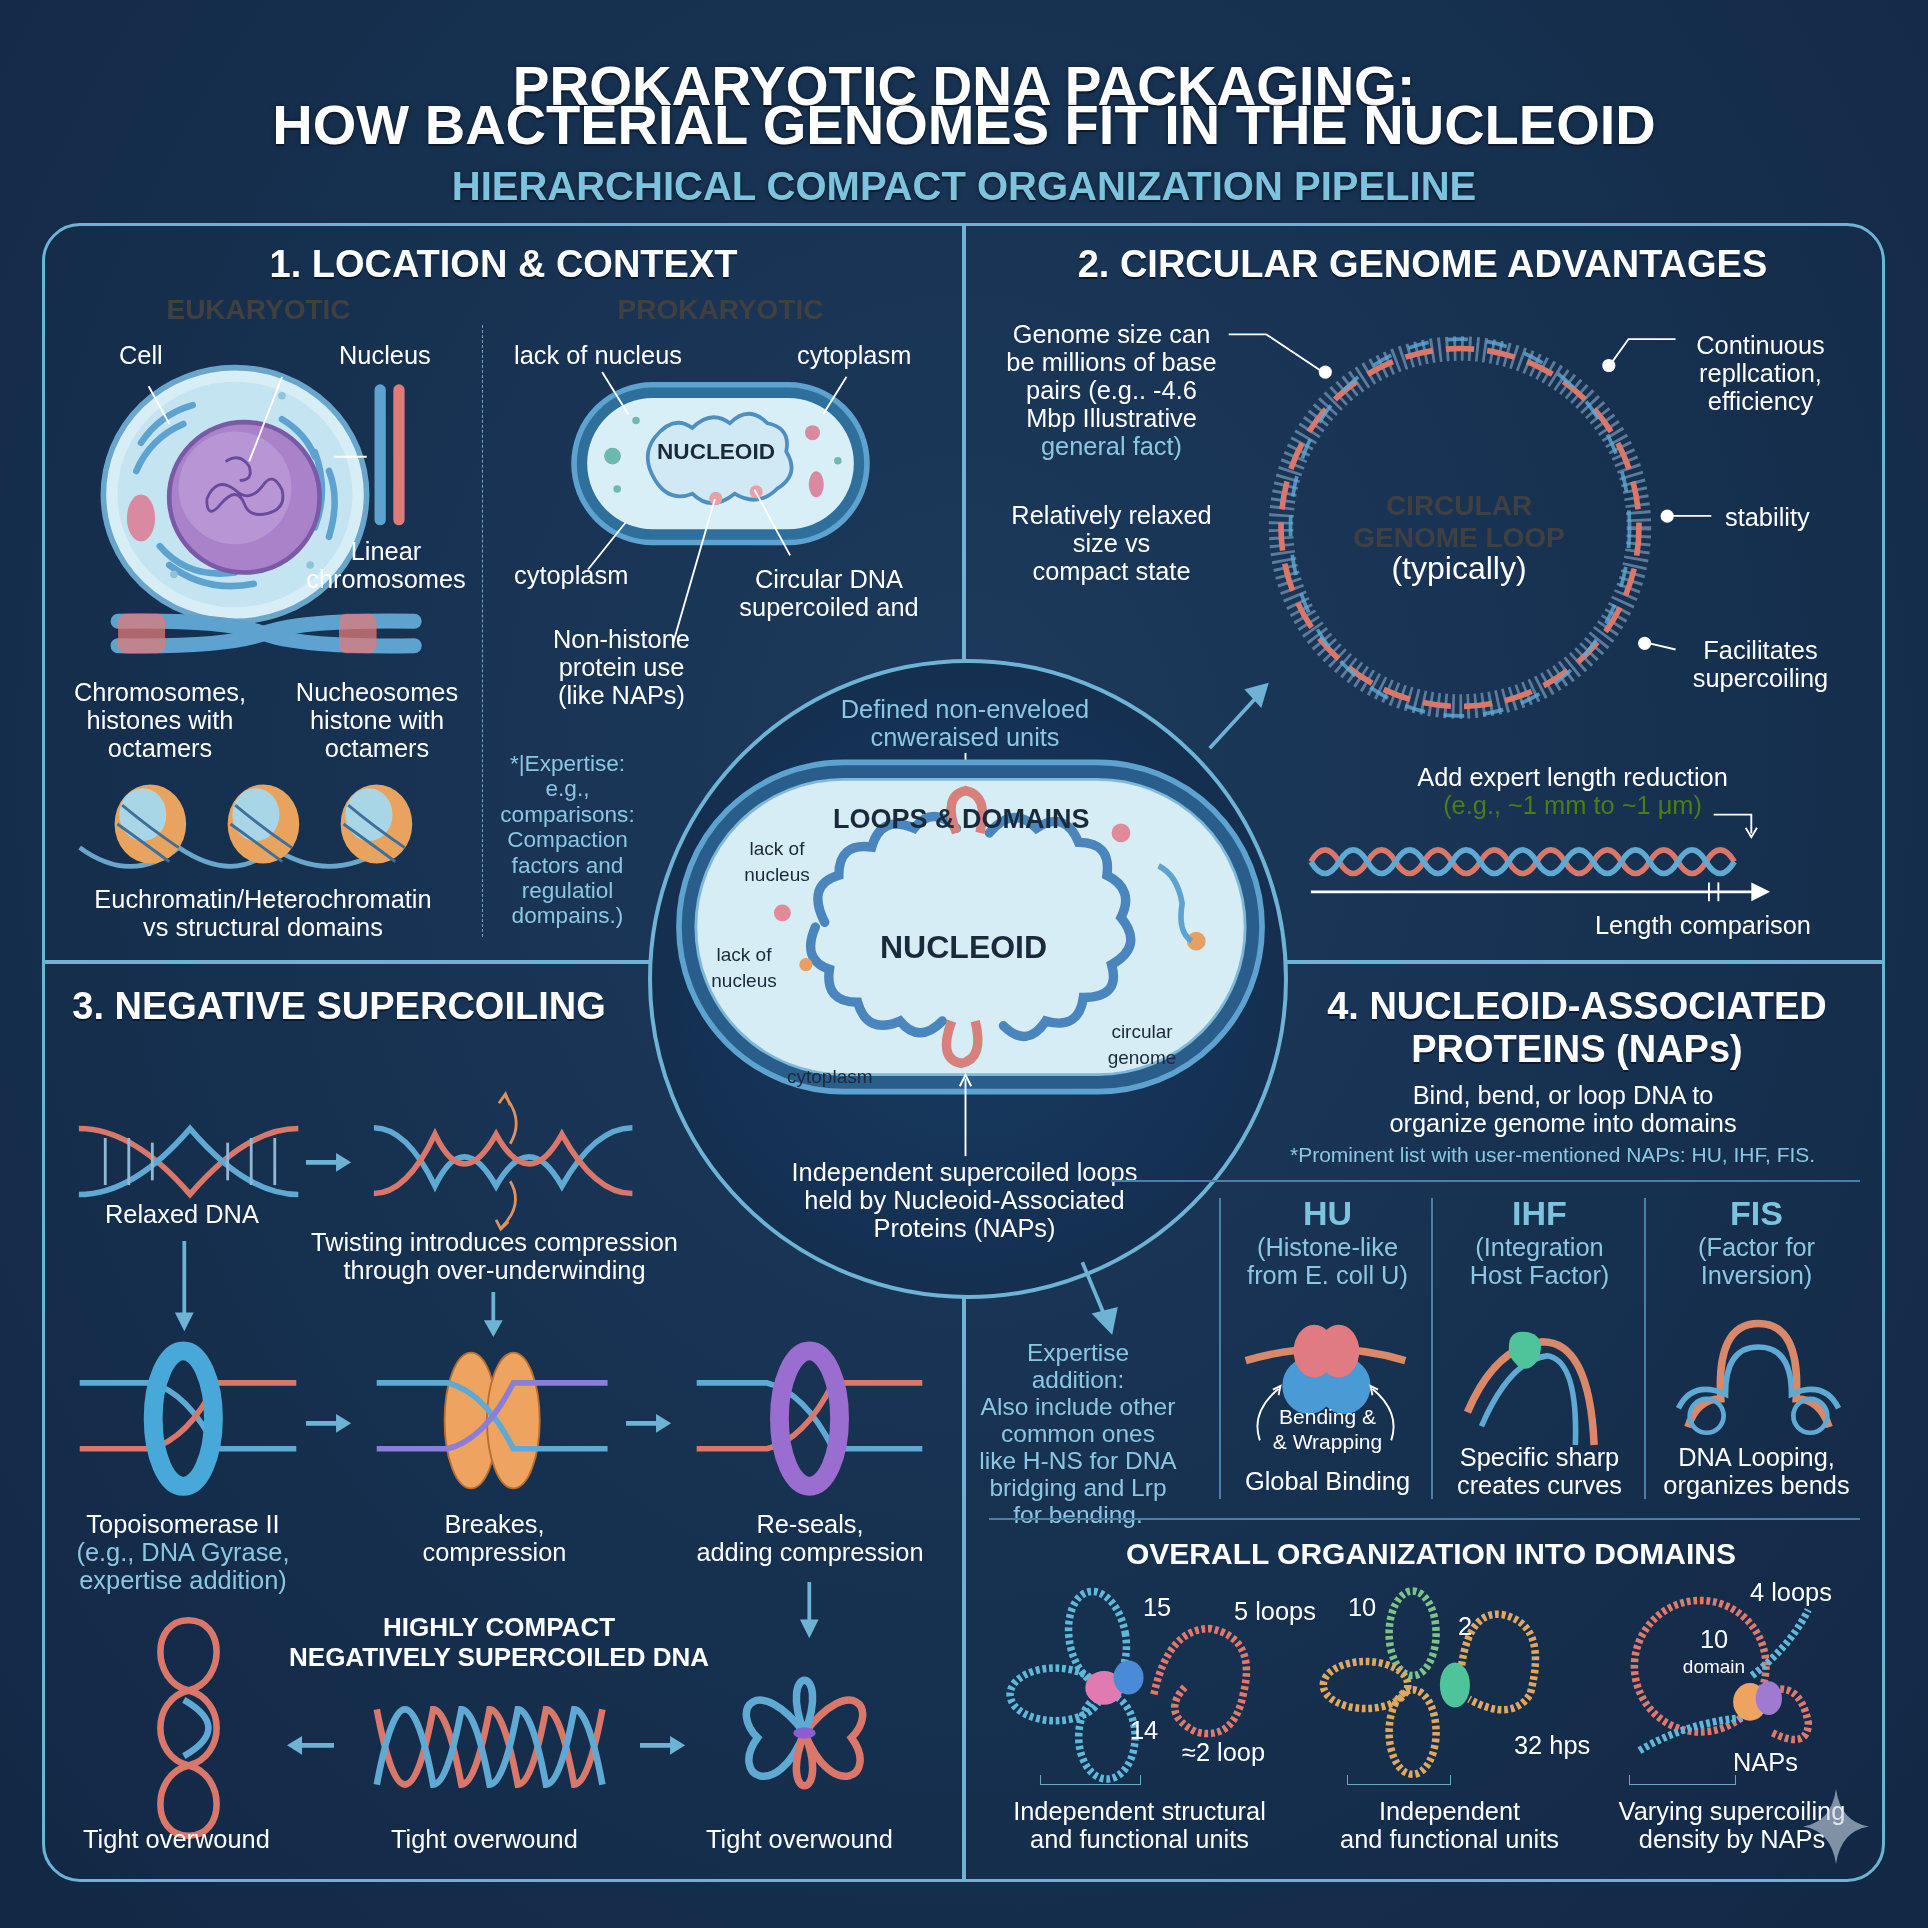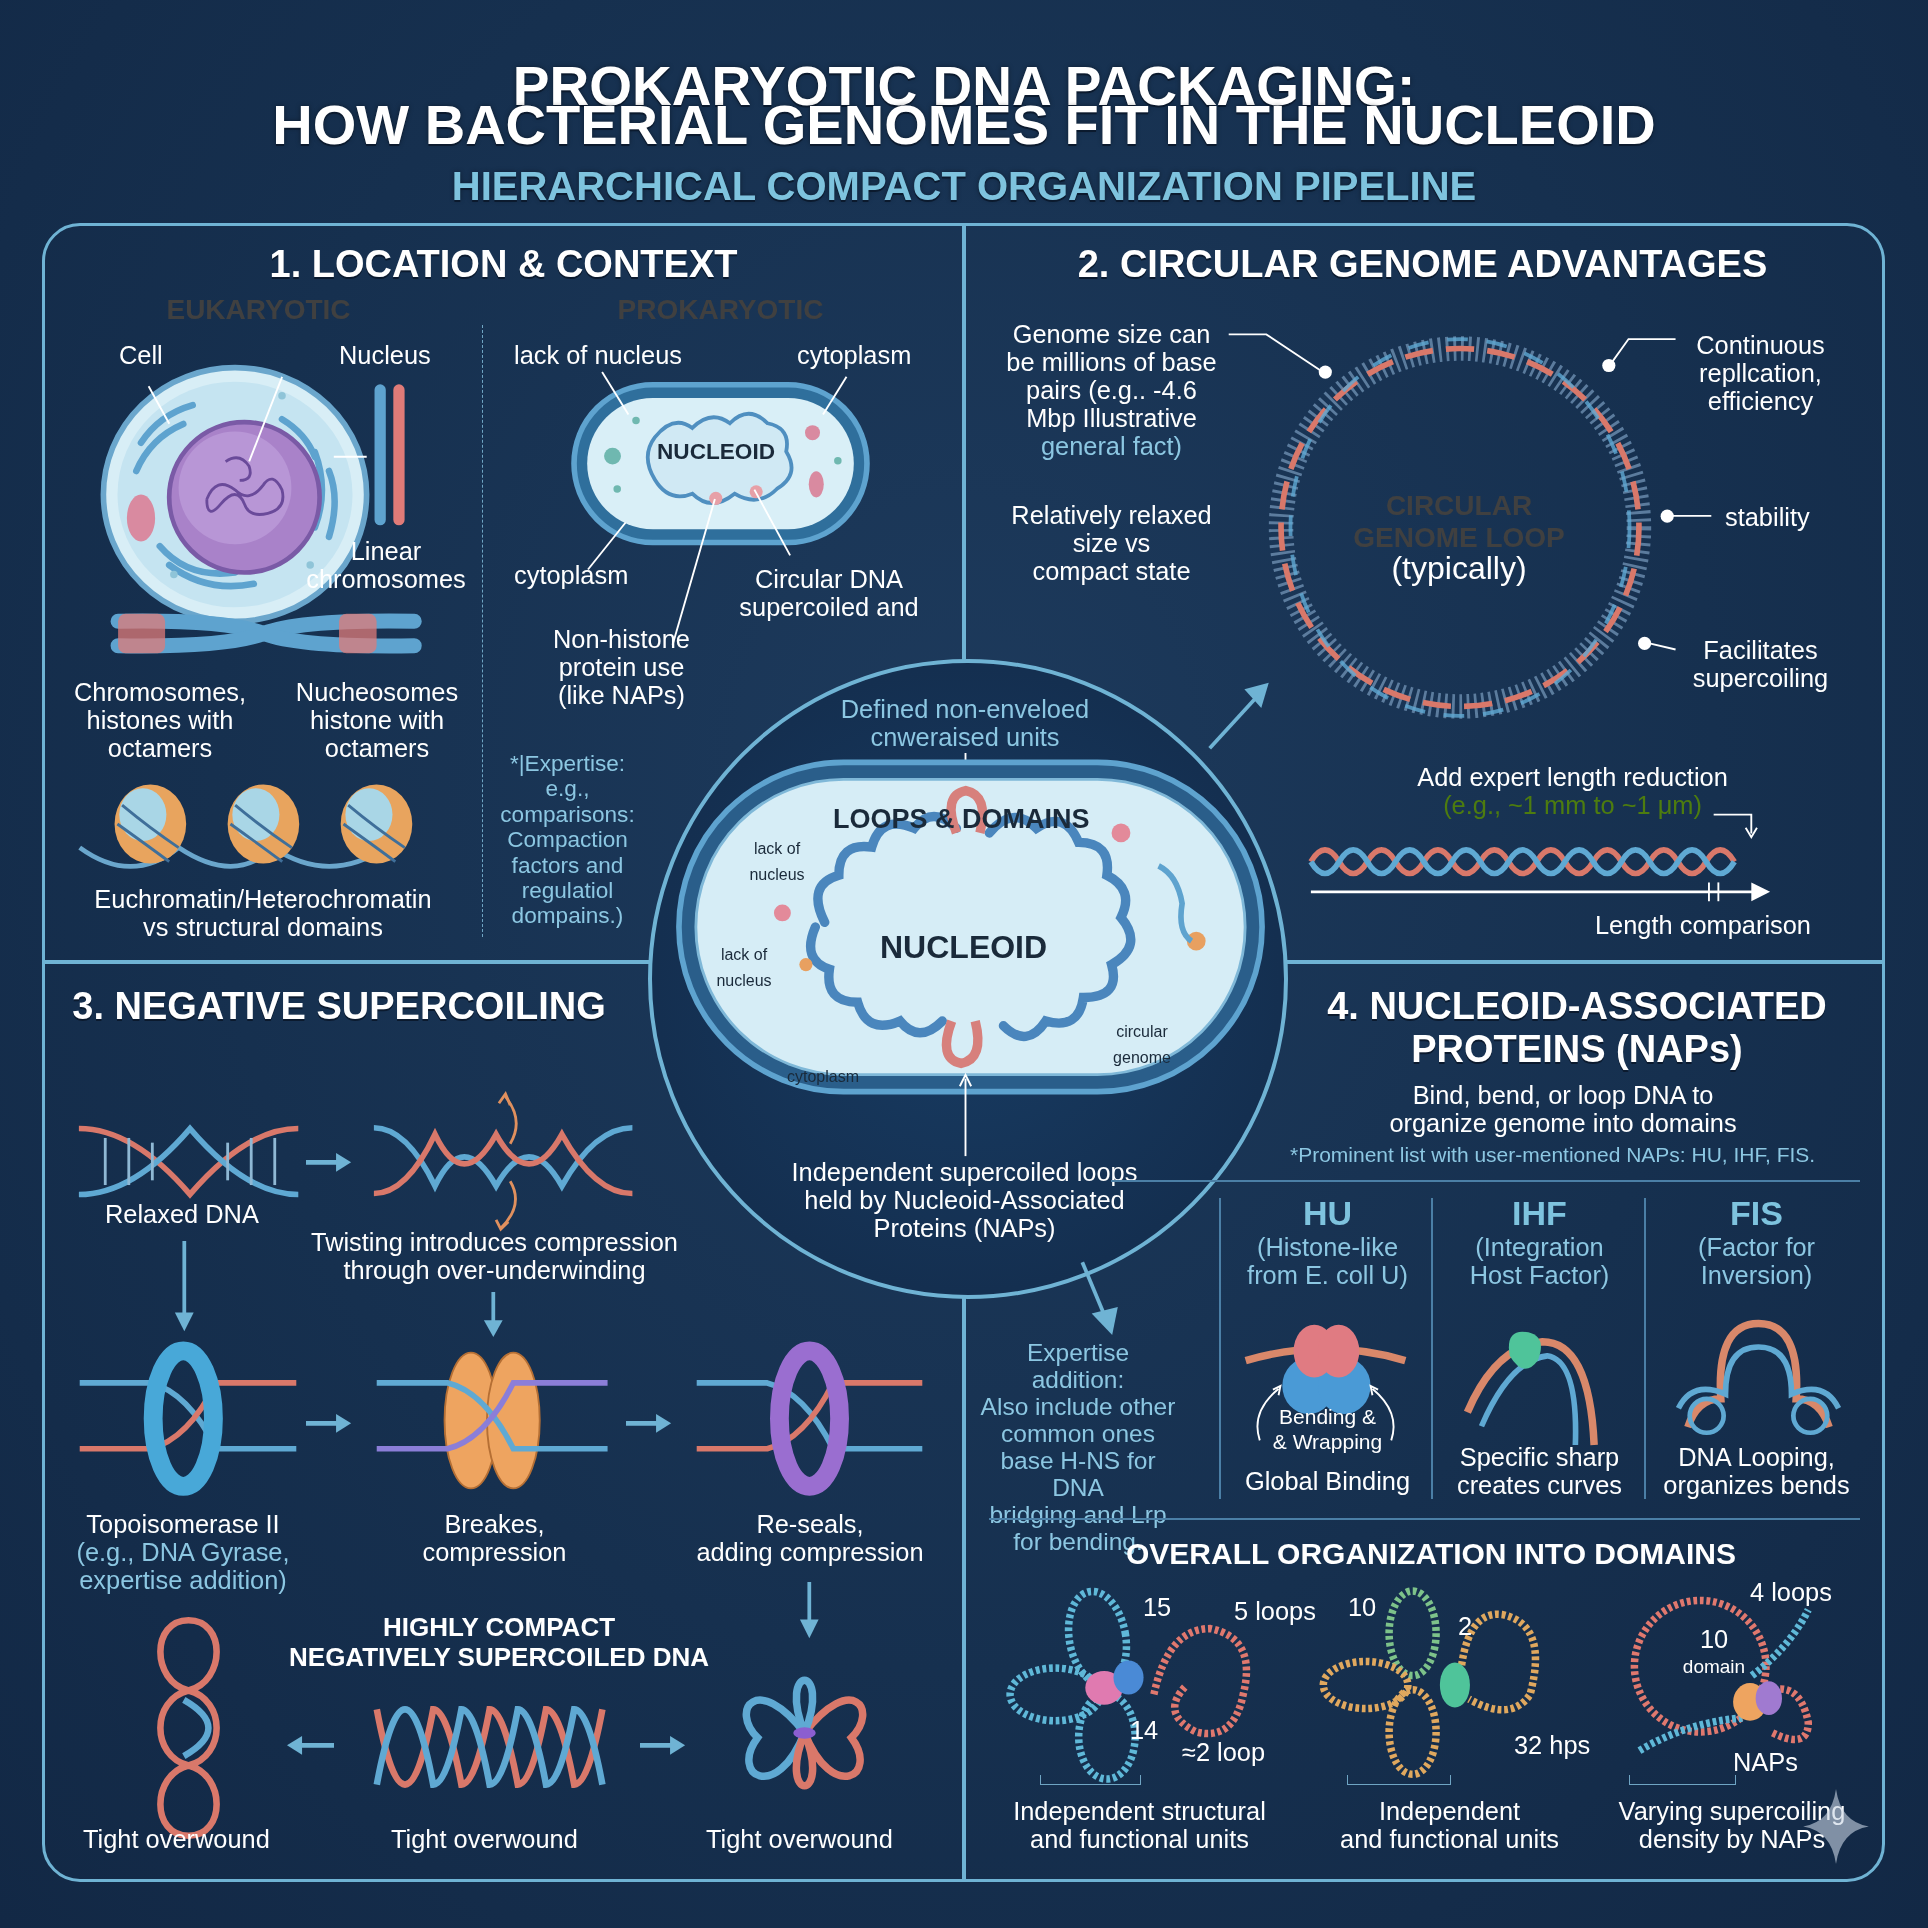--- a/index.html
+++ b/index.html
@@ -22,21 +22,21 @@
   .frame {
     position: absolute; left: 42px; top: 223px; width: 1843px; height: 1659px;
     border: 3.8px solid #6fb3d4; border-radius: 38px; box-sizing: border-box;
   }
   .vline { position: absolute; background: #6fb3d4; width: 3.8px; }
   .hline { position: absolute; background: #6fb3d4; height: 3.8px; }
   .sec-title { font-weight: 700; font-size: 38px; color: #ffffff; line-height: 43px; text-shadow: 0 1.9px 0 #0b1a2e; }
   .sub-head { font-weight: 700; font-size: 28px; color: #404040; }
   .lbl { font-size: 25.4px; color: #ffffff; line-height: 28px; }
   .lbl-blue { font-size: 25.4px; color: #8cc7e2; line-height: 28px; }
-  .dark-lbl { font-size: 16px; color: #1a2a3a; line-height: 26px; }
+  .dark-lbl { font-size: 19px; color: #1a2a3a; line-height: 26px; }
   .svgabs { position: absolute; overflow: visible; }
   .nap-name { font-weight: 700; font-size: 34px; color: #7ec3de; }
 </style>
 </head>
 <body>
 
 <div class="title t1" style="top:55px;">PROKARYOTIC DNA PACKAGING:</div>
 <div class="title t2" style="top:94px;font-size:56px;">HOW BACTERIAL GENOMES FIT IN THE NUCLEOID</div>
 <div class="title subtitle" style="top:162px;">HIERARCHICAL COMPACT ORGANIZATION PIPELINE</div>
 
@@ -421,21 +421,21 @@
     <div>Bind, bend, or loop DNA to</div>
     <div>organize genome into domains</div>
   </div>
   <div class="abs lbl-blue" style="left:1290px;top:1141px;font-size:21px;">*Prominent list with user-mentioned NAPs: HU, IHF, FIS.</div>
   <div class="hline" style="left:1111px;top:1180px;width:749px;height:1.9px;background:#4b7fa6;"></div>
 
   <div class="abs lbl-blue center" style="left:979px;top:1339px;width:198px;font-size:24.5px;line-height:27px;">
     <div>Expertise addition:</div>
     <div>Also include other</div>
     <div>common ones</div>
-    <div>base H-NS for DNA</div>
+    <div>like H-NS for DNA</div>
     <div>bridging and Lrp</div>
     <div>for bending.</div>
   </div>
 
   <div class="vline" style="left:1219px;top:1198px;height:301px;width:1.9px;background:#4b7fa6;"></div>
   <div class="vline" style="left:1431px;top:1198px;height:301px;width:1.9px;background:#4b7fa6;"></div>
   <div class="vline" style="left:1644px;top:1198px;height:301px;width:1.9px;background:#4b7fa6;"></div>
 
   <div class="abs center" style="left:1224px;top:1194px;width:207px;">
     <div class="nap-name">HU</div>

